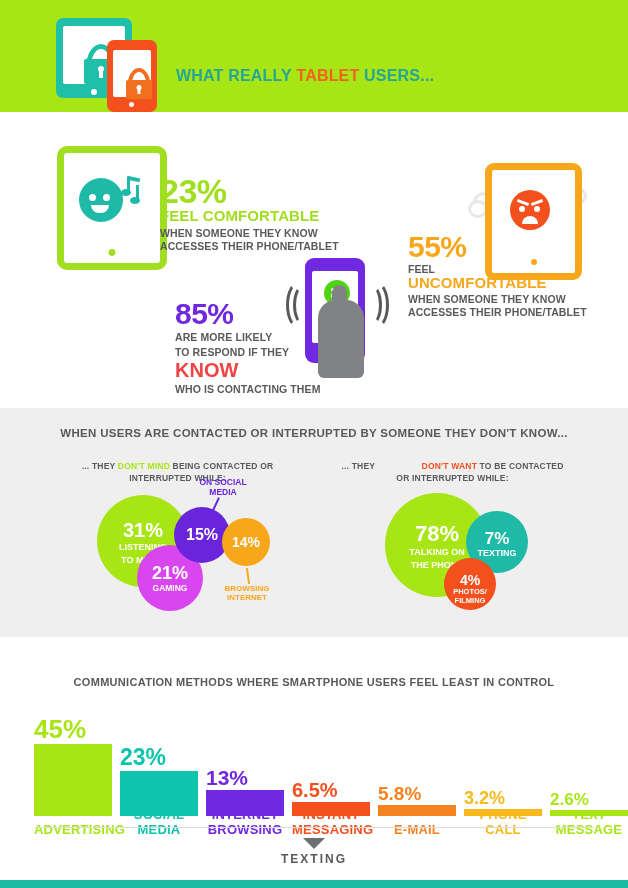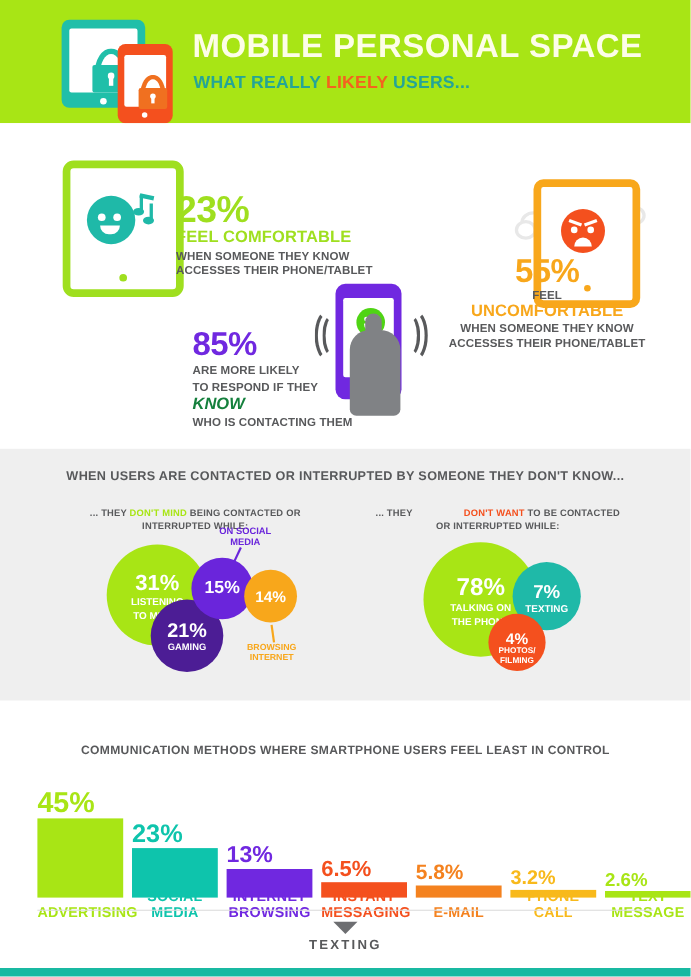--- a/index.html
+++ b/index.html
@@ -143,21 +143,21 @@
   .face-angry .mouth{
     position:absolute;left:12px;top:26px;width:16px;height:8px;
     background:#ffffff;border-radius:10px 10px 0 0;
   }
   .steam{position:absolute;background:#ffffff;border:3px solid #e8e8e8;border-radius:50%;}
   .steam.s1{left:473px;top:192px;width:18px;height:15px;}
   .steam.s2{left:468px;top:200px;width:14px;height:12px;}
   .steam.s3{left:556px;top:178px;width:19px;height:16px;}
   .steam.s4{left:567px;top:187px;width:14px;height:12px;}
 
-  .stat-55{position:absolute;left:408px;top:233px;text-align:center;}
+  .stat-55{position:absolute;left:408px;top:233px;}
   .big-55{font-size:30px;font-weight:bold;color:#f8a71b;line-height:0.95;letter-spacing:-0.5px;}
   .lbl-feel{font-size:10.5px;font-weight:bold;color:#58595b;line-height:1.1;margin-top:2px;}
   .mid-55{font-size:15px;font-weight:bold;color:#f8a71b;line-height:1.05;letter-spacing:0.1px;}
 
   
   .phone85{
     position:absolute;left:305px;top:258px;width:60px;height:105px;
     background:#7028e0;border-radius:9px;
   }
   .phone85-screen{
@@ -189,21 +189,21 @@
     background:#808285;border-radius:8px 8px 0 0;
   }
   .wave{position:absolute;border:3px solid #58595b;border-radius:50%;}
   .wl1{left:293px;top:285px;width:14px;height:34px;border-right-color:transparent;border-top-color:transparent;border-bottom-color:transparent;}
   .wl2{left:286px;top:281px;width:20px;height:42px;border-right-color:transparent;border-top-color:transparent;border-bottom-color:transparent;}
   .wr1{left:362px;top:285px;width:14px;height:34px;border-left-color:transparent;border-top-color:transparent;border-bottom-color:transparent;}
   .wr2{left:363px;top:281px;width:20px;height:42px;border-left-color:transparent;border-top-color:transparent;border-bottom-color:transparent;}
 
   .stat-85{position:absolute;left:175px;top:300px;}
   .big-85{font-size:30px;font-weight:bold;color:#7028e0;line-height:0.95;letter-spacing:-0.5px;}
-  .mid-85-purple{font-size:15px;font-weight:bold;color:#15803d;line-height:1.05;margin-top:1px;font-style:italic;}
+  .mid-85-purple{font-size:20px;font-weight:bold;color:#ef4444;line-height:1.05;margin-top:1px;}
 
   
   .sec2{position:absolute;left:0;top:408px;width:628px;height:229px;background:#efefef;}
   .sec2-title{
     position:absolute;left:0;top:427px;width:628px;text-align:center;
     font-size:11.5px;font-weight:bold;color:#58595b;letter-spacing:0.3px;
   }
   .sub-left{
     position:absolute;left:65px;top:460px;width:225px;text-align:center;
     font-size:8.5px;font-weight:bold;color:#58595b;line-height:1.45;letter-spacing:0.2px;
@@ -218,21 +218,21 @@
   .bubble{position:absolute;border-radius:50%;color:#ffffff;text-align:center;}
   .bubble .pct{font-weight:bold;line-height:1;}
   .bubble .cap{font-weight:bold;line-height:1.1;}
 
   
   .b31{left:97px;top:495px;width:92px;height:92px;background:#a8e515;}
   .b31 .pct{font-size:20px;padding-top:25px;}
   .b31 .cap{font-size:9px;margin-top:3px;}
   .b15{left:174px;top:507px;width:56px;height:56px;background:#6a25db;}
   .b15 .pct{font-size:16px;padding-top:20px;}
-  .b21{left:137px;top:545px;width:66px;height:66px;background:#4c1d95;}
+  .b21{left:137px;top:545px;width:66px;height:66px;background:#d946ef;}
   .b21 .pct{font-size:18px;padding-top:19px;}
   .b21 .cap{font-size:8.5px;margin-top:2px;}
   .b14{left:222px;top:518px;width:48px;height:48px;background:#f8a71b;}
   .b14 .pct{font-size:14px;padding-top:17px;}
 
   .callout{position:absolute;font-weight:bold;text-align:center;line-height:1.15;}
   .co-social{left:178px;top:478px;width:90px;font-size:8.5px;color:#6a25db;}
   .co-browse{left:214px;top:584px;width:66px;font-size:8px;color:#f8a71b;}
   .leader{position:absolute;background:#f8a71b;}
   .leader-social{left:215px;top:497px;width:2px;height:14px;background:#6a25db;transform:rotate(25deg);}
@@ -302,23 +302,22 @@
           <div class="lock lock-phone">
             <div class="shackle"></div>
             <div class="body"></div>
             <div class="keyhole"></div>
             <div class="keystem"></div>
           </div>
         </div>
         <div class="phone-home"></div>
       </div>
     </div>
-    <div class="header-title">MOBILE PERSONAL SPACE</div>
     <div class="header-sub">
-      <span class="sub-teal">WHAT REALLY </span><span class="sub-orange">LIKELY</span><span class="sub-teal"> USERS...</span>
+      <span class="sub-teal">WHAT REALLY </span><span class="sub-orange">TABLET</span><span class="sub-teal"> USERS...</span>
     </div>
   </div>
 
   <div class="sec1"></div>
 
   <div class="tab23">
     <div class="face-music">
       <div class="eye l"></div>
       <div class="eye r"></div>
       <div class="mouth"></div>

